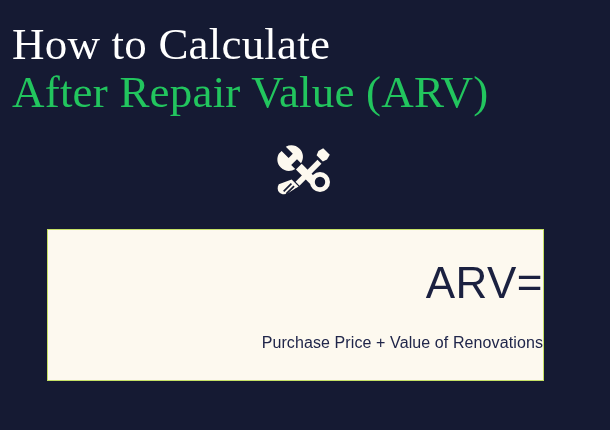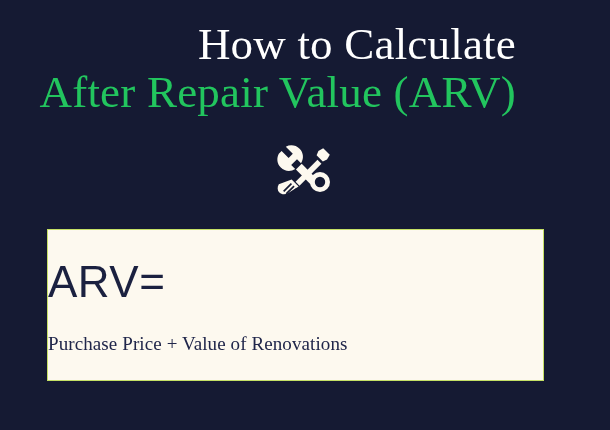--- a/index.html
+++ b/index.html
@@ -18,23 +18,23 @@
     height: 430px;
     background: #151a33;
     box-sizing: border-box;
     overflow: hidden;
   }
 
   
   .title-block {
     position: absolute;
     top: 22px;
-    left: 0;
+    left: 12px;
     width: 516px;
-    text-align: right;
+    text-align: left;
     line-height: 1.02;
   }
   .title-line {
     display: block;
     font-family: "Liberation Serif", "DejaVu Serif", serif;
     font-weight: 400;
     letter-spacing: 0.2px;
     white-space: nowrap;
   }
   .title-line-1 {
@@ -70,35 +70,35 @@
     position: absolute;
     left: 47px;
     top: 229px;
     width: 497px;
     height: 152px;
     box-sizing: border-box;
     background: #fdf9ef;
     border: 1.5px solid #c5e066;
     display: flex;
     flex-direction: column;
-    align-items: flex-start;
+    align-items: flex-end;
     justify-content: center;
   }
   .formula-main {
     font-family: "Liberation Sans", sans-serif;
     font-size: 44px;
     font-weight: 400;
     color: #1b2140;
     letter-spacing: 0.5px;
     line-height: 1;
     margin-top: 2px;
   }
   .formula-sub {
-    font-family: Liberation Serif, serif;
-    font-size: 19px;
+    font-family: Liberation Sans, sans-serif;
+    font-size: 16px;
     font-weight: 400;
     color: #20264a;
     letter-spacing: 0.1px;
     line-height: 1;
     margin-top: 30px;
     white-space: nowrap;
   }
 </style>
 </head>
 <body>

